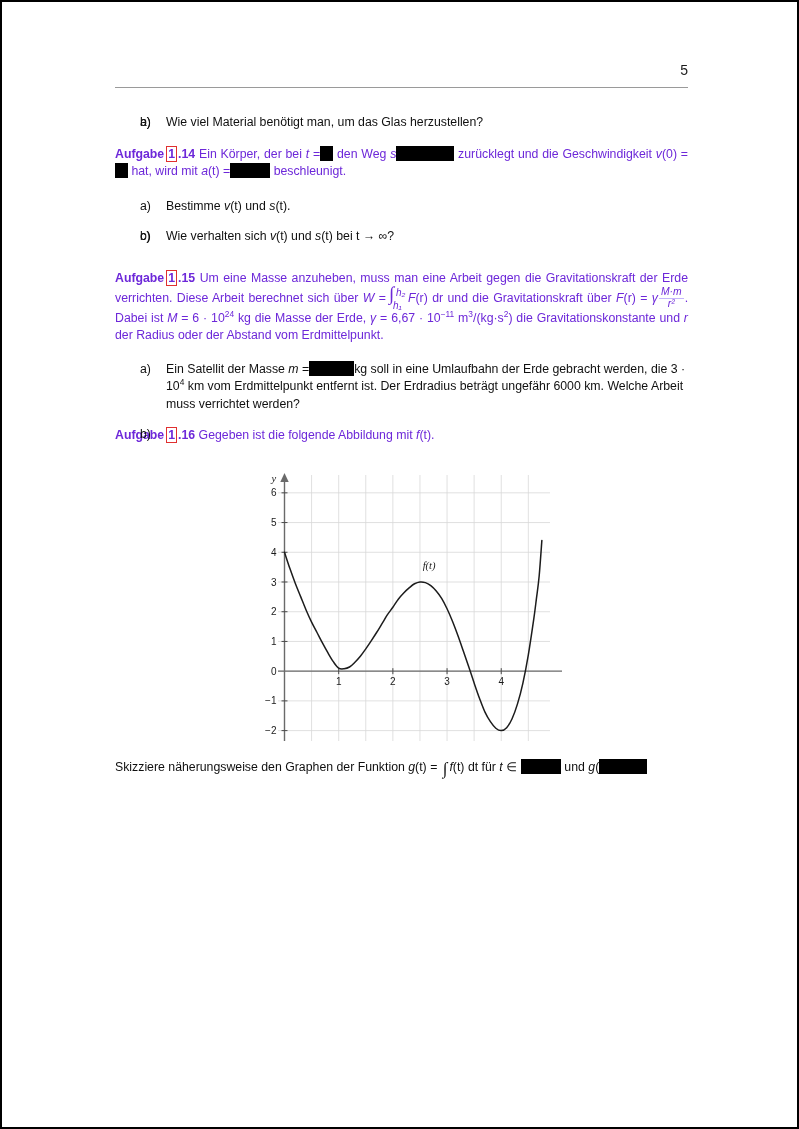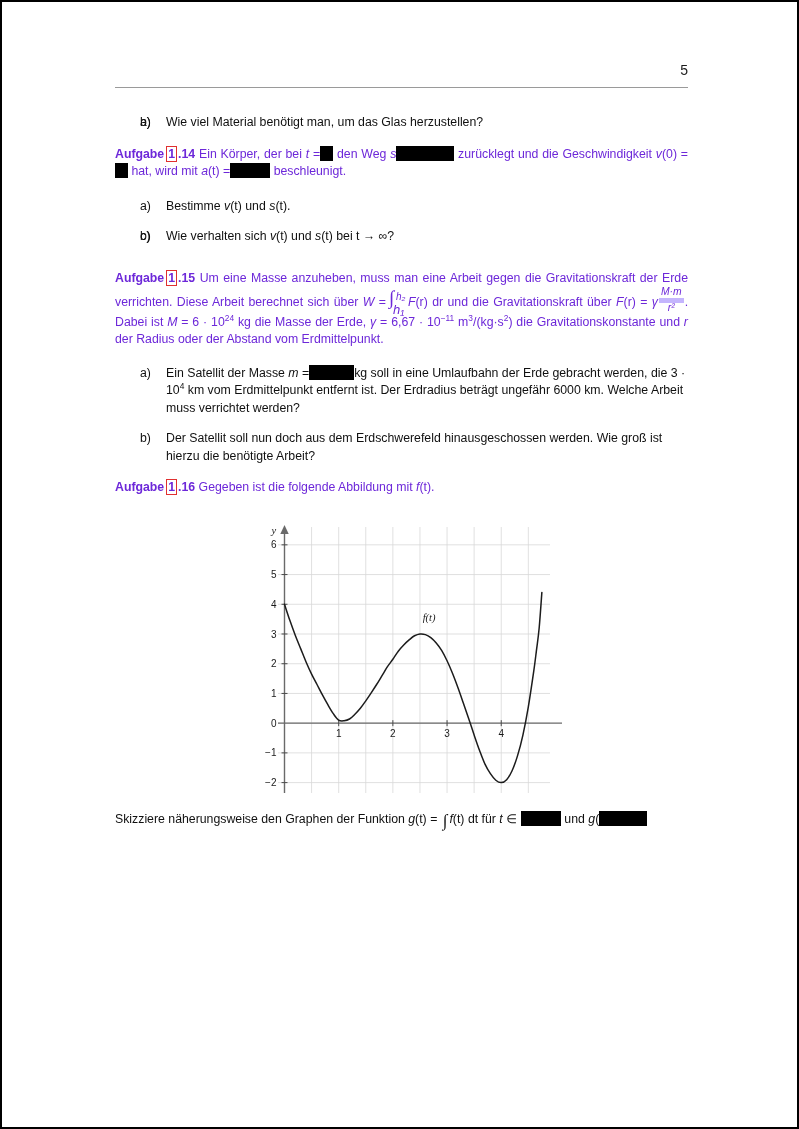--- a/index.html
+++ b/index.html
@@ -110,21 +110,21 @@
 
   
   .frac {
     display: inline-block;
     vertical-align: -0.45em;
     text-align: center;
     font-size: 0.84em;
     line-height: 1.05;
     margin: 0 1px;
   }
-  .frac .num { display: block; border-bottom: 5px solid #c4b5fd; padding: 0 2px; }
+  .frac .num { display: block; border-bottom: 1px solid #c4b5fd; padding: 0 2px; }
   .frac .den { display: block; padding: 0 2px; }
 
   
   .intg {
     display: inline-block;
     position: relative;
     vertical-align: -0.2em;
     margin: 0 1px 0 2px;
     width: 19px;
     height: 17px;
@@ -138,21 +138,21 @@
   }
   .intg .up {
     position: absolute;
     left: 8px; top: -4px;
     font-size: 10px;
     font-style: italic;
   }
   .intg .lo {
     position: absolute;
     left: 5px; top: 9px;
-    font-size: 13px;
+    font-size: 10px;
     font-style: italic;
   }
   .intg-plain {
     font-size: 17px;
     font-style: italic;
     font-family: "Liberation Serif", serif;
     vertical-align: -0.18em;
     margin: 0 2px;
   }
 
@@ -240,21 +240,20 @@
       <span>der Radius oder der Abstand vom Erdmittelpunkt.</span>
     </div>
 
     <ul class="olist list-indent" style="margin-top:16px;">
       <li>
         <span class="marker">a)</span>
         <span><span>Ein Satellit der Masse</span> <span class="it">m</span> <span>=</span><span class="redact" style="width:45px;"></span><span>kg soll in eine Umlaufbahn der Erde gebracht werden, die 3 · 10</span><sup>4</sup> <span>km vom Erdmittelpunkt entfernt ist. Der Erdradius beträgt ungefähr 6000 km. Welche Arbeit muss verrichtet werden?</span></span>
       </li>
       <li>
         <span class="marker">b)</span>
-        <span>Der Satellit soll nun doch aus dem Erdschwerefeld hinausgeschossen werden. Wie groß ist hierzu die benötigte Arbeit?</span>
       </li>
     </ul>
 
     <div class="para task-block" style="margin-top:14px;">
       <span class="bold">Aufgabe</span><span class="bold redbox">1</span><span class="bold">.16</span>
       <span>Gegeben ist die folgende Abbildung mit</span>
       <span class="it">f</span><span>(t)</span><span>.</span>
     </div>
 
     <div class="figure-wrap">

